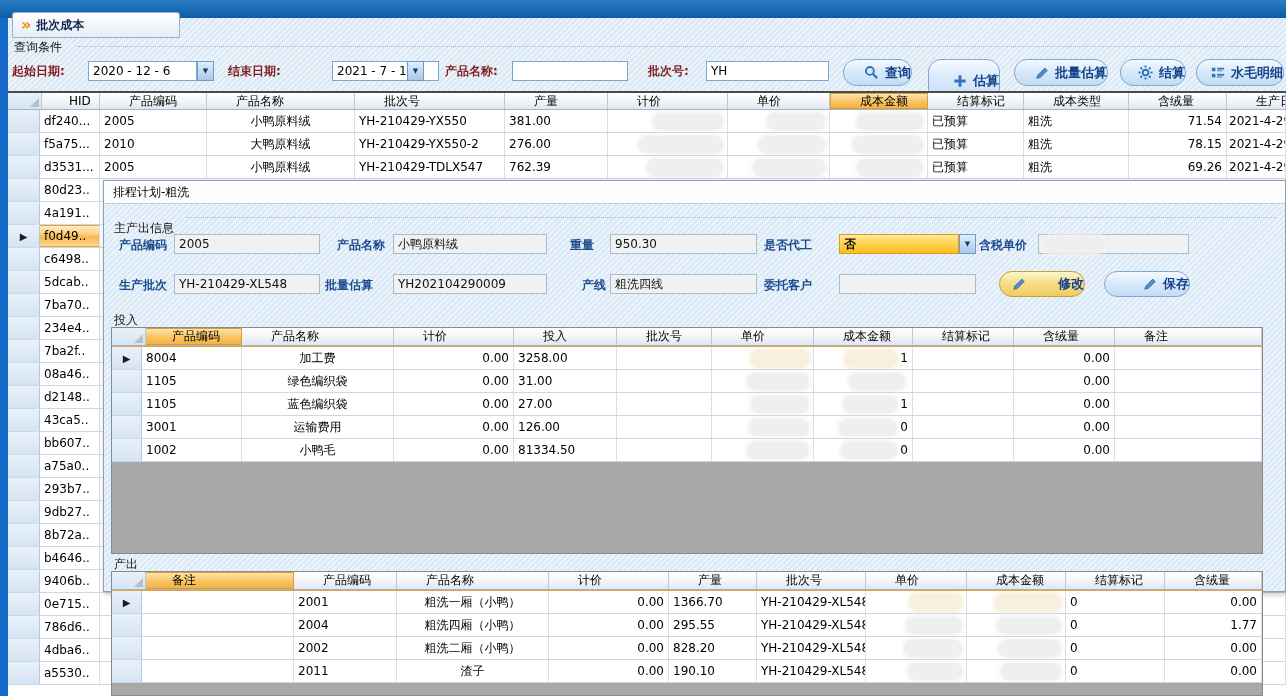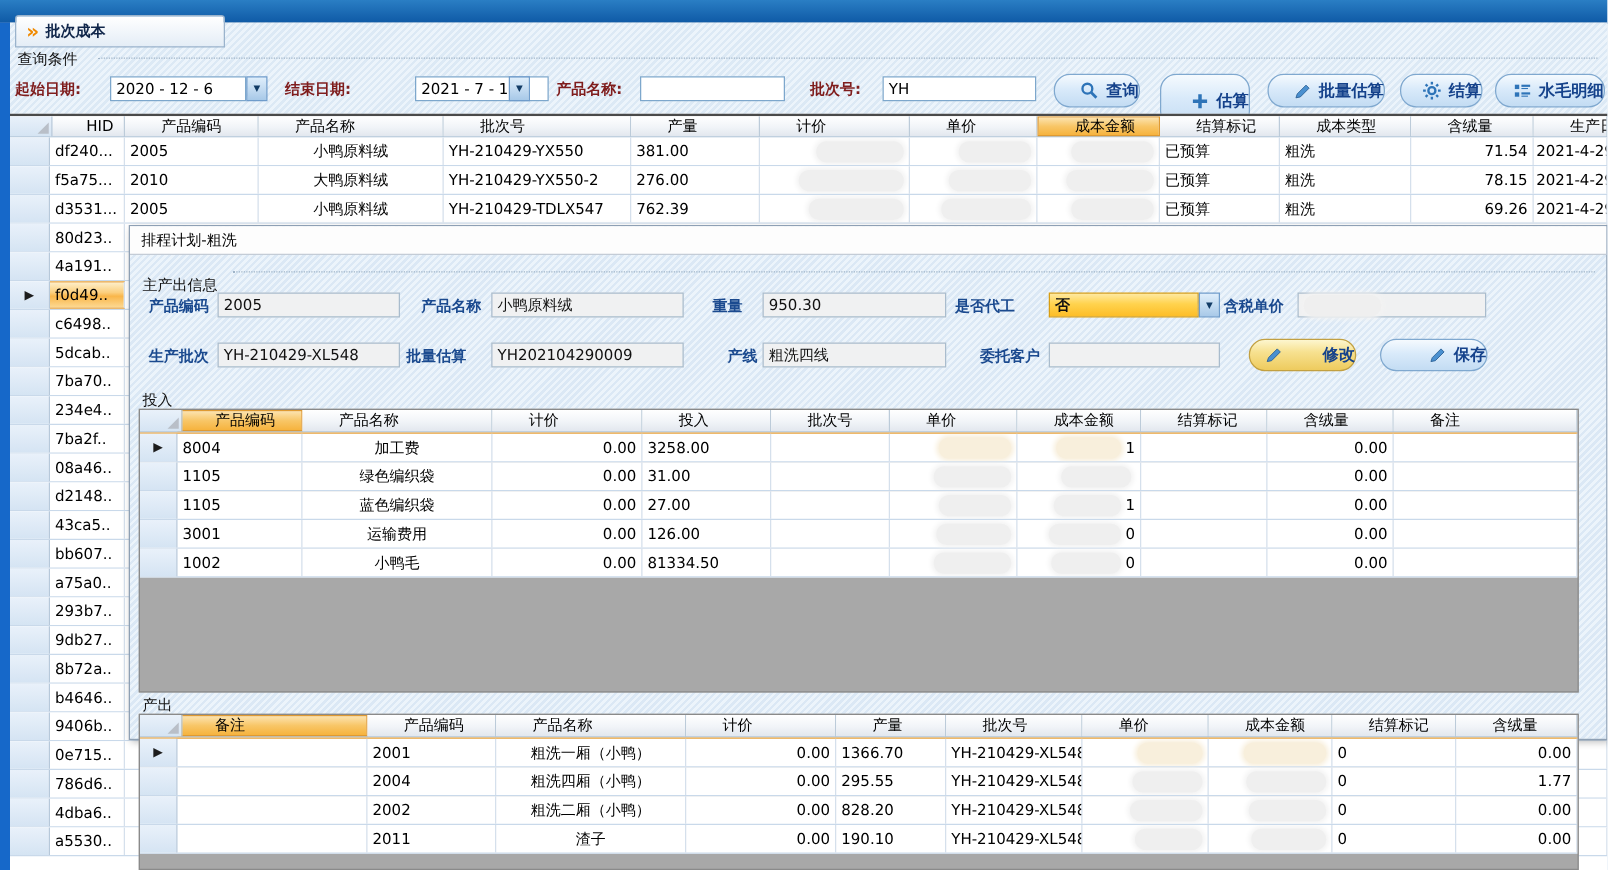--- a/index.html
+++ b/index.html
@@ -445,21 +445,21 @@
       <span>YH-210429-XL548</span>
     </div>
   <div class="abs flabel" style="left:221px;top:96px;">批量估算</div>
   <div class="abs finput" style="left:289px;top:93px;width:154px;">
       <span>YH202104290009</span>
     </div>
   <div class="abs flabel" style="left:478px;top:96px;">产线</div>
   <div class="abs finput" style="left:506px;top:93px;width:147px;">
       <span>粗洗四线</span>
     </div>
-  <div class="abs flabel" style="left:680px;top:96px;">委托客户</div>
+  <div class="abs flabel" style="left:660px;top:96px;">委托客户</div>
   <div class="abs finput" style="left:735px;top:93px;width:137px;">
       <span></span>
     </div>
 
   <div class="abs win-btn gold-btn" style="left:895px;top:90px;width:86px;height:26px;gap:32px;">
     <span>
         <svg width="14" height="14" viewBox="0 0 16 16">
           <path d="M2 14l1.2-3.6 8-8L14 5.2l-8 8z" fill="#4a90d0" stroke="#285e93" stroke-width="0.8"></path>
         </svg>
       </span>

